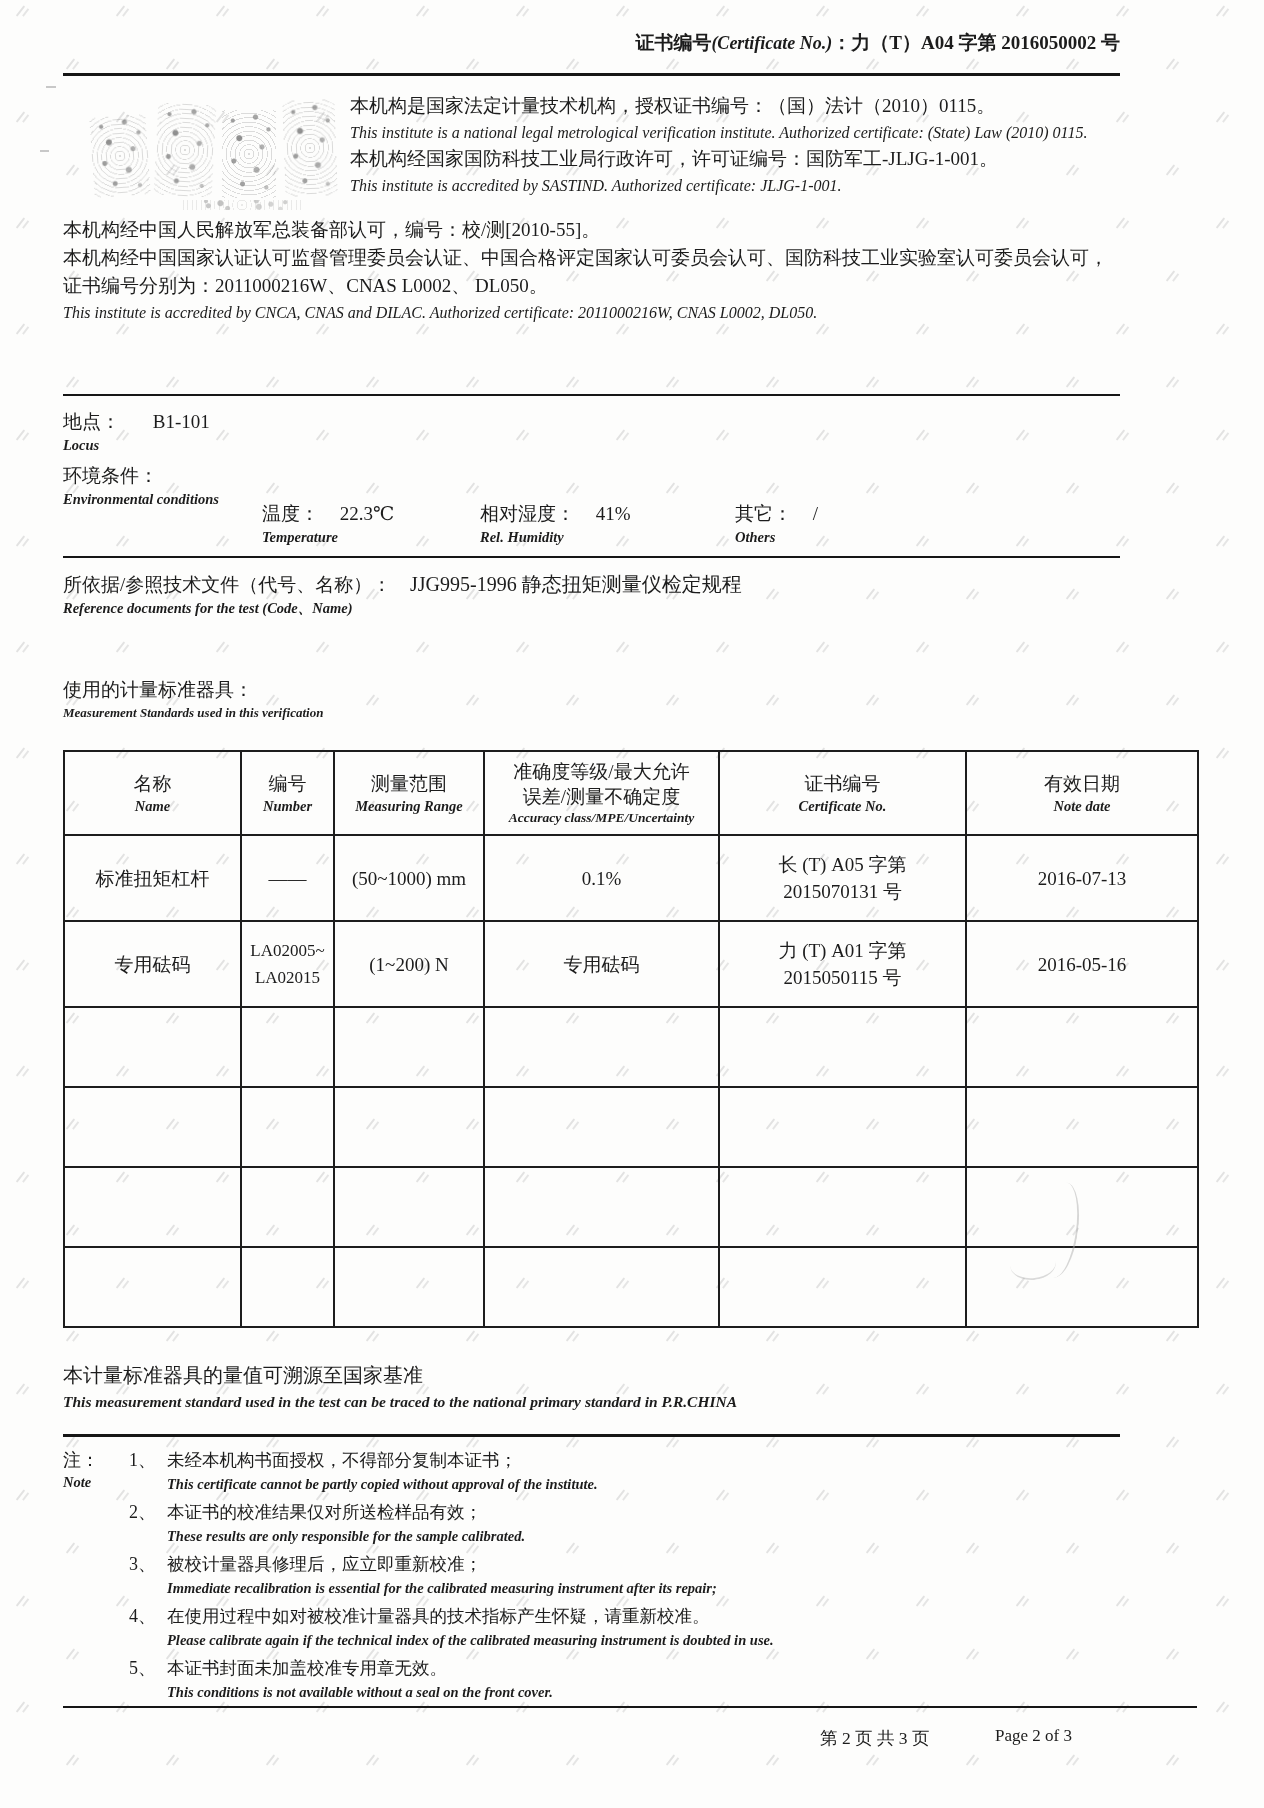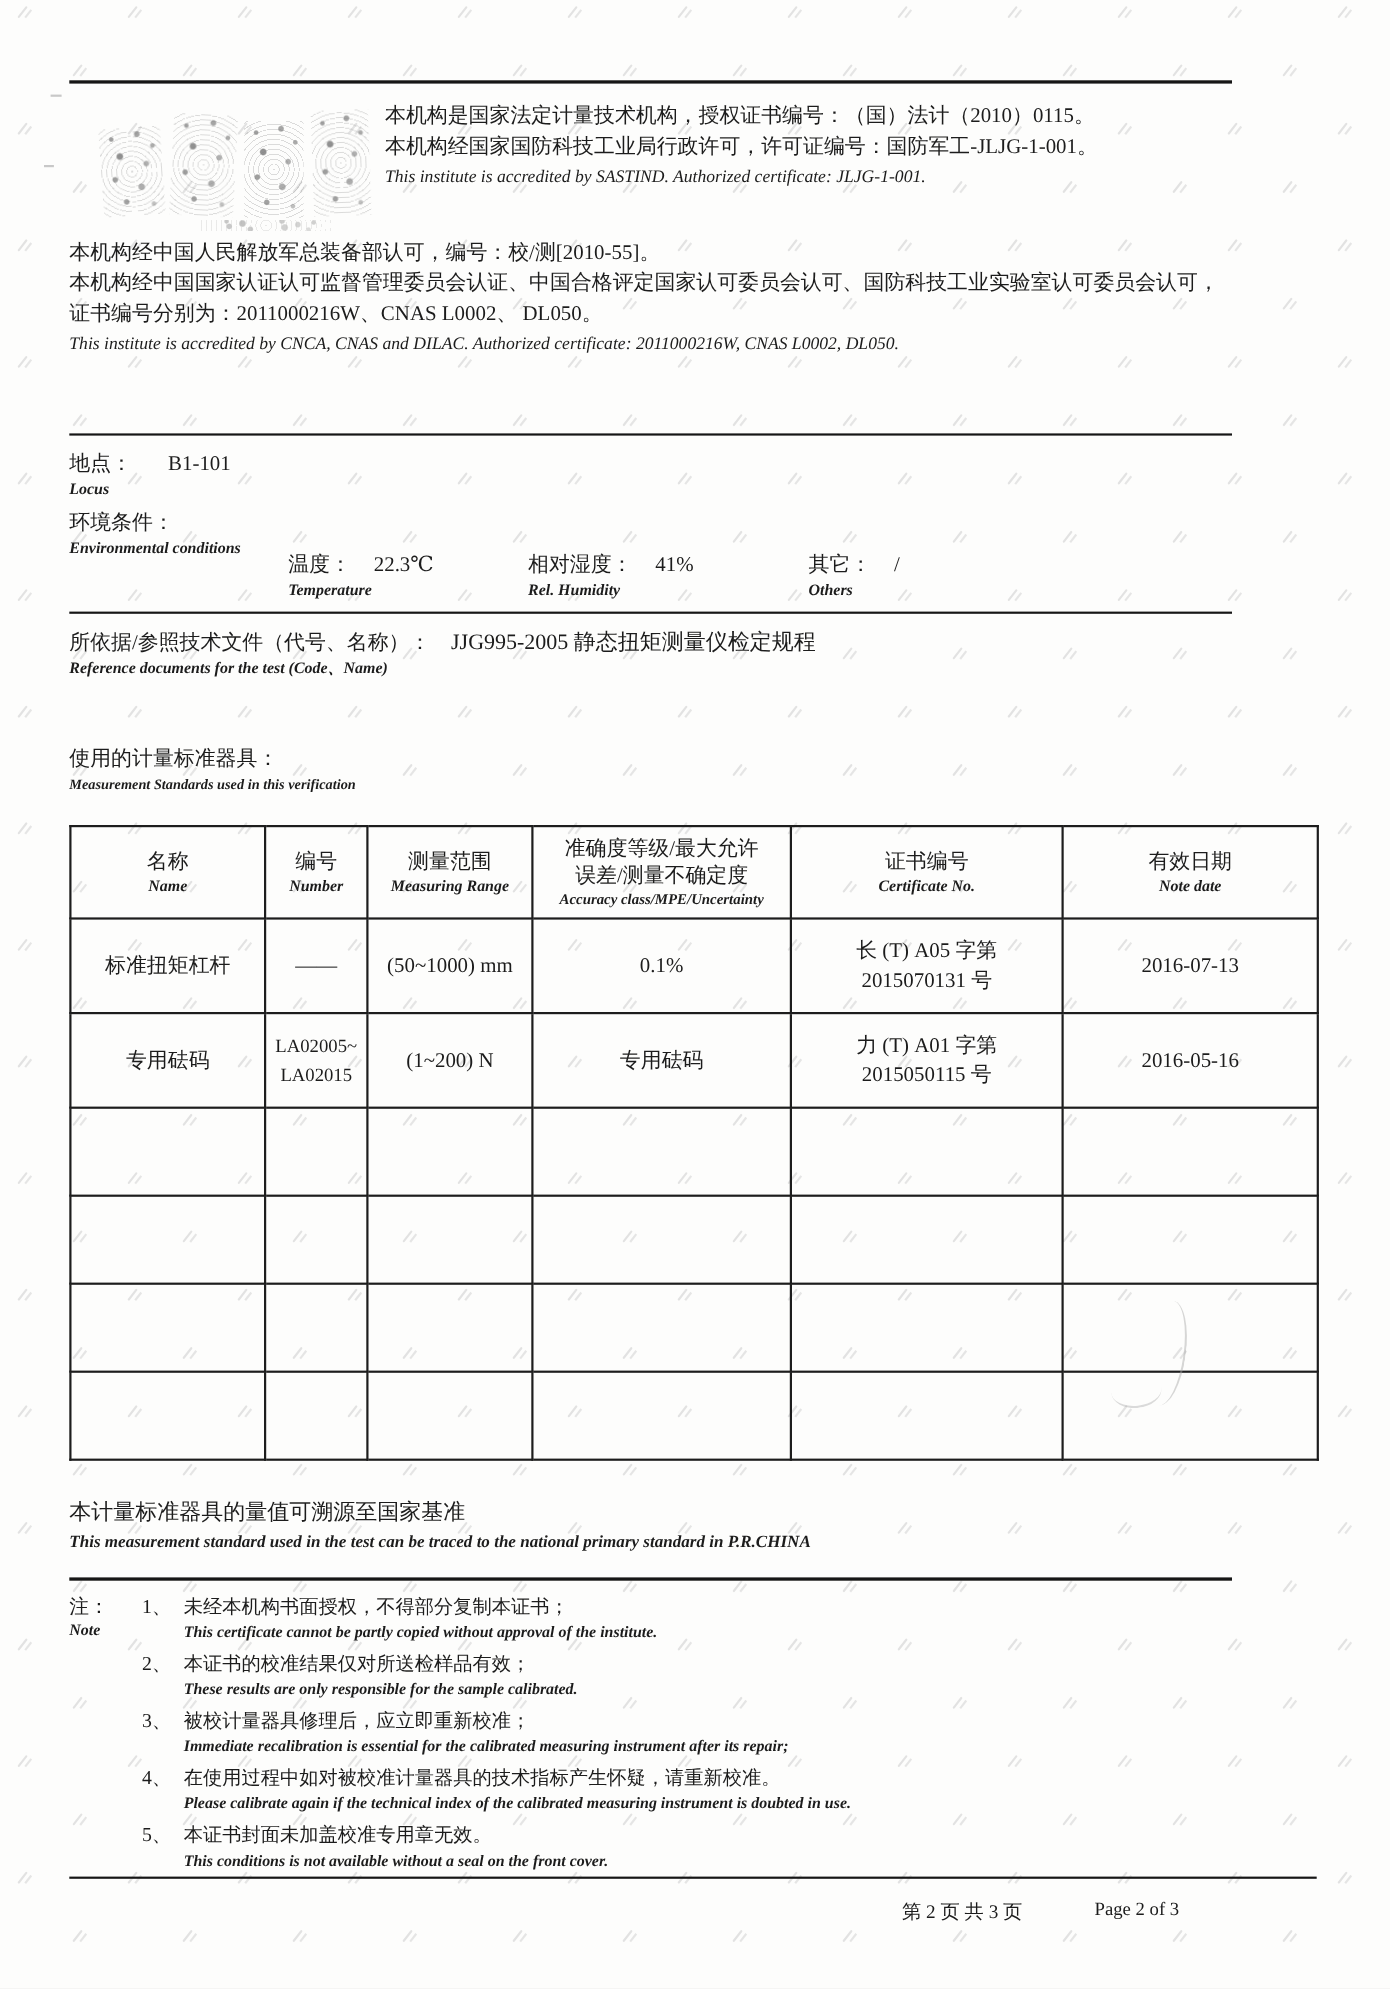--- a/index.html
+++ b/index.html
@@ -538,32 +538,36 @@
       <i class="wm" style="left: 664px; top: 1759px;"></i>
       <i class="wm" style="left: 764px; top: 1759px;"></i>
       <i class="wm" style="left: 864px; top: 1759px;"></i>
       <i class="wm" style="left: 964px; top: 1759px;"></i>
       <i class="wm" style="left: 1064px; top: 1759px;"></i>
       <i class="wm" style="left: 1164px; top: 1759px;"></i>
     </div>
 
   <div class="content">
 
+    <div class="cert-line nowrap">
+      <span>证书编号</span><span class="en">(Certificate No.)</span><span>：力（T）A04 字第 2016050002 号</span>
+    </div>
     <div class="rule rule-1"></div>
 
     <div class="seal">
       <i class="c1"></i>
         <i class="c2"></i>
         <i class="c3"></i>
         <i class="c4"></i>
         <i class="sub"></i>
     </div>
 
     <div class="intro-right">
       <div class="cn-line">本机构是国家法定计量技术机构，授权证书编号：（国）法计（2010）0115。</div>
+      <div class="en-line">This institute is a national legal metrological verification institute.   Authorized certificate: (State) Law (2010) 0115.</div>
       <div class="cn-line">本机构经国家国防科技工业局行政许可，许可证编号：国防军工-JLJG-1-001。</div>
       <div class="en-line">This institute is accredited by SASTIND. Authorized certificate: JLJG-1-001.</div>
     </div>
 
     <div class="intro-full">
       <div class="cn-line">本机构经中国人民解放军总装备部认可，编号：校/测[2010-55]。</div>
       <div class="cn-line">本机构经中国国家认证认可监督管理委员会认证、中国合格评定国家认可委员会认可、国防科技工业实验室认可委员会认可，证书编号分别为：2011000216W、CNAS L0002、 DL050。</div>
       <div class="en-line">This institute is accredited by CNCA, CNAS and DILAC. Authorized certificate: 2011000216W, CNAS L0002, DL050.</div>
     </div>
 
@@ -603,21 +607,21 @@
         </div>
         <div class="label-en">Others</div>
       </div>
     </div>
 
     <div class="rule rule-3"></div>
 
     <div class="reference">
       <div class="cn-line nowrap">
         <span>所依据/参照技术文件（代号、名称）：</span>
-        <span class="val">JJG995-2005 静态扭矩测量仪检定规程</span>
+        <span class="val">JJG995-1996 静态扭矩测量仪检定规程</span>
       </div>
       <div class="label-en">Reference documents for the test (Code、Name)</div>
     </div>
 
     <div class="standards-title">
       <div class="cn-line">使用的计量标准器具：</div>
       <div class="label-en" style="font-size:13px">Measurement Standards used in this verification</div>
     </div>
 
     <table class="std">

